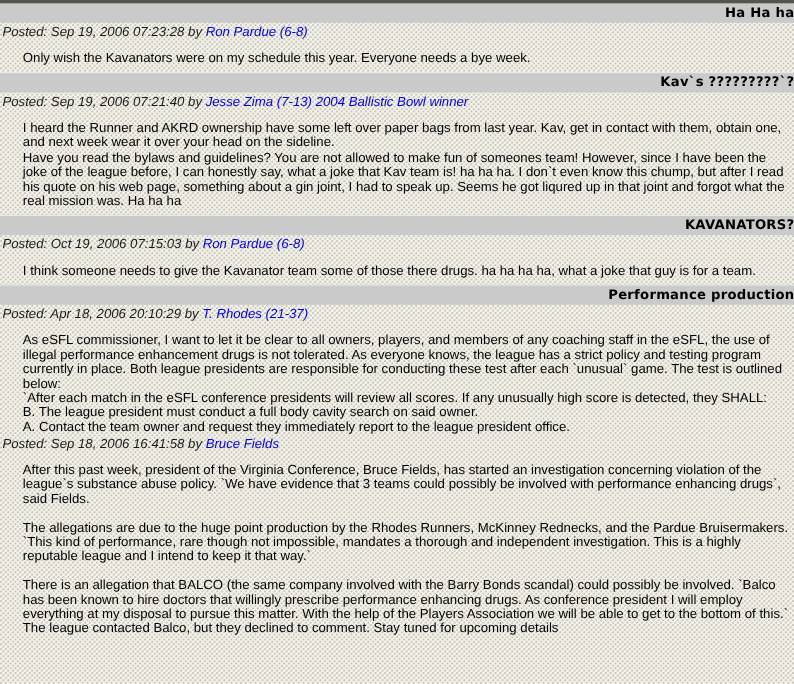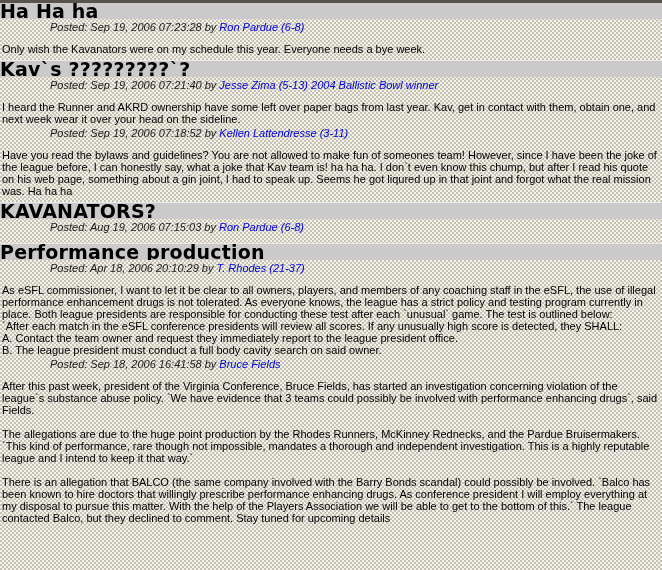--- a/index.html
+++ b/index.html
@@ -20,51 +20,50 @@
     height: 3px;
     background: #575450;
   }
   .post-title {
     box-sizing: border-box;
     height: 17px;
     line-height: 16px;
     margin-top: 5px;
     background: #cacaca;
     border-top: 1px solid #e9e9e7;
-    text-align: left;
+    text-align: right;
     font-family: "DejaVu Sans", sans-serif;
     font-weight: bold;
-    font-size: 19px;
+    font-size: 11px;
     letter-spacing: 0.2px;
     overflow: hidden;
     white-space: nowrap;
   }
   .post:first-child .post-title {
     margin-top: 0;
     border-top: none;
     height: 16px;
   }
   .post-meta {
     margin: 2px 2px 10px 2px;
     font-style: italic;
     font-size: 11px;
     line-height: 12px;
     color: #1a1a1a;
     white-space: nowrap;
     overflow: hidden;
-    padding-left: 48px;
   }
   .author-link {
     color: var(--link, #0000dd);
     text-decoration: none;
     margin-left: 3px;
     cursor: pointer;
   }
   .post-body {
-    margin: 1px 2px 0 2px;
+    margin: 1px 2px 0 19px;
     font-size: 11px;
     line-height: 12px;
   }
   .body-line { min-height: 12px; }
 </style>
 </head>
 <body>
 
 <div>
   <div class="topbar"></div>
@@ -75,53 +74,53 @@
       <span class="meta-prefix">Posted: Sep 19, 2006 07:23:28 by</span><a class="author-link">Ron Pardue (6-8)</a>
     </div>
     <div class="post-body">
           <div class="body-line">Only wish the Kavanators were on my schedule this year. Everyone needs a bye week.</div>
         </div>
   </section>
 
   <section class="post">
     <div class="post-title">Kav`s ?????????`?</div>
     <div class="post-meta">
-      <span class="meta-prefix">Posted: Sep 19, 2006 07:21:40 by</span><a class="author-link">Jesse Zima (5-13) 2004 Ballistic Bowl winner</a>
+      <span class="meta-prefix">Posted: Sep 19, 2006 07:21:40 by</span><a class="author-link">Jesse Zima (7-13) 2004 Ballistic Bowl winner</a>
     </div>
     <div class="post-body">
           <div class="body-line">I heard the Runner and AKRD ownership have some left over paper bags from last year. Kav, get in contact with them, obtain one, and next week wear it over your head on the sideline.</div>
         </div>
   </section>
 
   <section class="post">
-    <div class="post-meta">
-      <span class="meta-prefix">Posted: Sep 19, 2006 07:18:52 by</span><a class="author-link">Kellen Lattendresse (3-11)</a>
-    </div>
     <div class="post-body">
           <div class="body-line">Have you read the bylaws and guidelines? You are not allowed to make fun of someones team! However, since I have been the joke of the league before, I can honestly say, what a joke that Kav team is! ha ha ha. I don`t even know this chump, but after I read his quote on his web page, something about a gin joint, I had to speak up. Seems he got liqured up in that joint and forgot what the real mission was. Ha ha ha</div>
         </div>
   </section>
 
   <section class="post">
     <div class="post-title">KAVANATORS?</div>
     <div class="post-meta">
-      <span class="meta-prefix">Posted: Aug 19, 2006 07:15:03 by</span><a class="author-link">Ron Pardue (6-8)</a>
+      <span class="meta-prefix">Posted: Oct 19, 2006 07:15:03 by</span><a class="author-link">Ron Pardue (6-8)</a>
     </div>
+    <div class="post-body">
+          <div class="body-line">I think someone needs to give the Kavanator team some of those there drugs. ha ha ha ha, what a joke that guy is for a team.</div>
+        </div>
   </section>
 
   <section class="post">
     <div class="post-title">Performance production</div>
     <div class="post-meta">
       <span class="meta-prefix">Posted: Apr 18, 2006 20:10:29 by</span><a class="author-link">T. Rhodes (21-37)</a>
     </div>
     <div class="post-body">
           <div class="body-line">As eSFL commissioner, I want to let it be clear to all owners, players, and members of any coaching staff in the eSFL, the use of illegal performance enhancement drugs is not tolerated. As everyone knows, the league has a strict policy and testing program currently in place. Both league presidents are responsible for conducting these test after each `unusual` game. The test is outlined below:</div>
           <div class="body-line">`After each match in the eSFL conference presidents will review all scores. If any unusually high score is detected, they SHALL:</div>
+          <div class="body-line">B. The league president must conduct a full body cavity search on said owner.</div>
           <div class="body-line">A. Contact the team owner and request they immediately report to the league president office.</div>
-          <div class="body-line">B. The league president must conduct a full body cavity search on said owner.</div>
         </div>
   </section>
 
   <section class="post">
     <div class="post-meta">
       <span class="meta-prefix">Posted: Sep 18, 2006 16:41:58 by</span><a class="author-link">Bruce Fields</a>
     </div>
     <div class="post-body">
           <div class="body-line">After this past week, president of the Virginia Conference, Bruce Fields, has started an investigation concerning violation of the league`s substance abuse policy. `We have evidence that 3 teams could possibly be involved with performance enhancing drugs`, said Fields.</div>
           <div class="body-line"></div>

